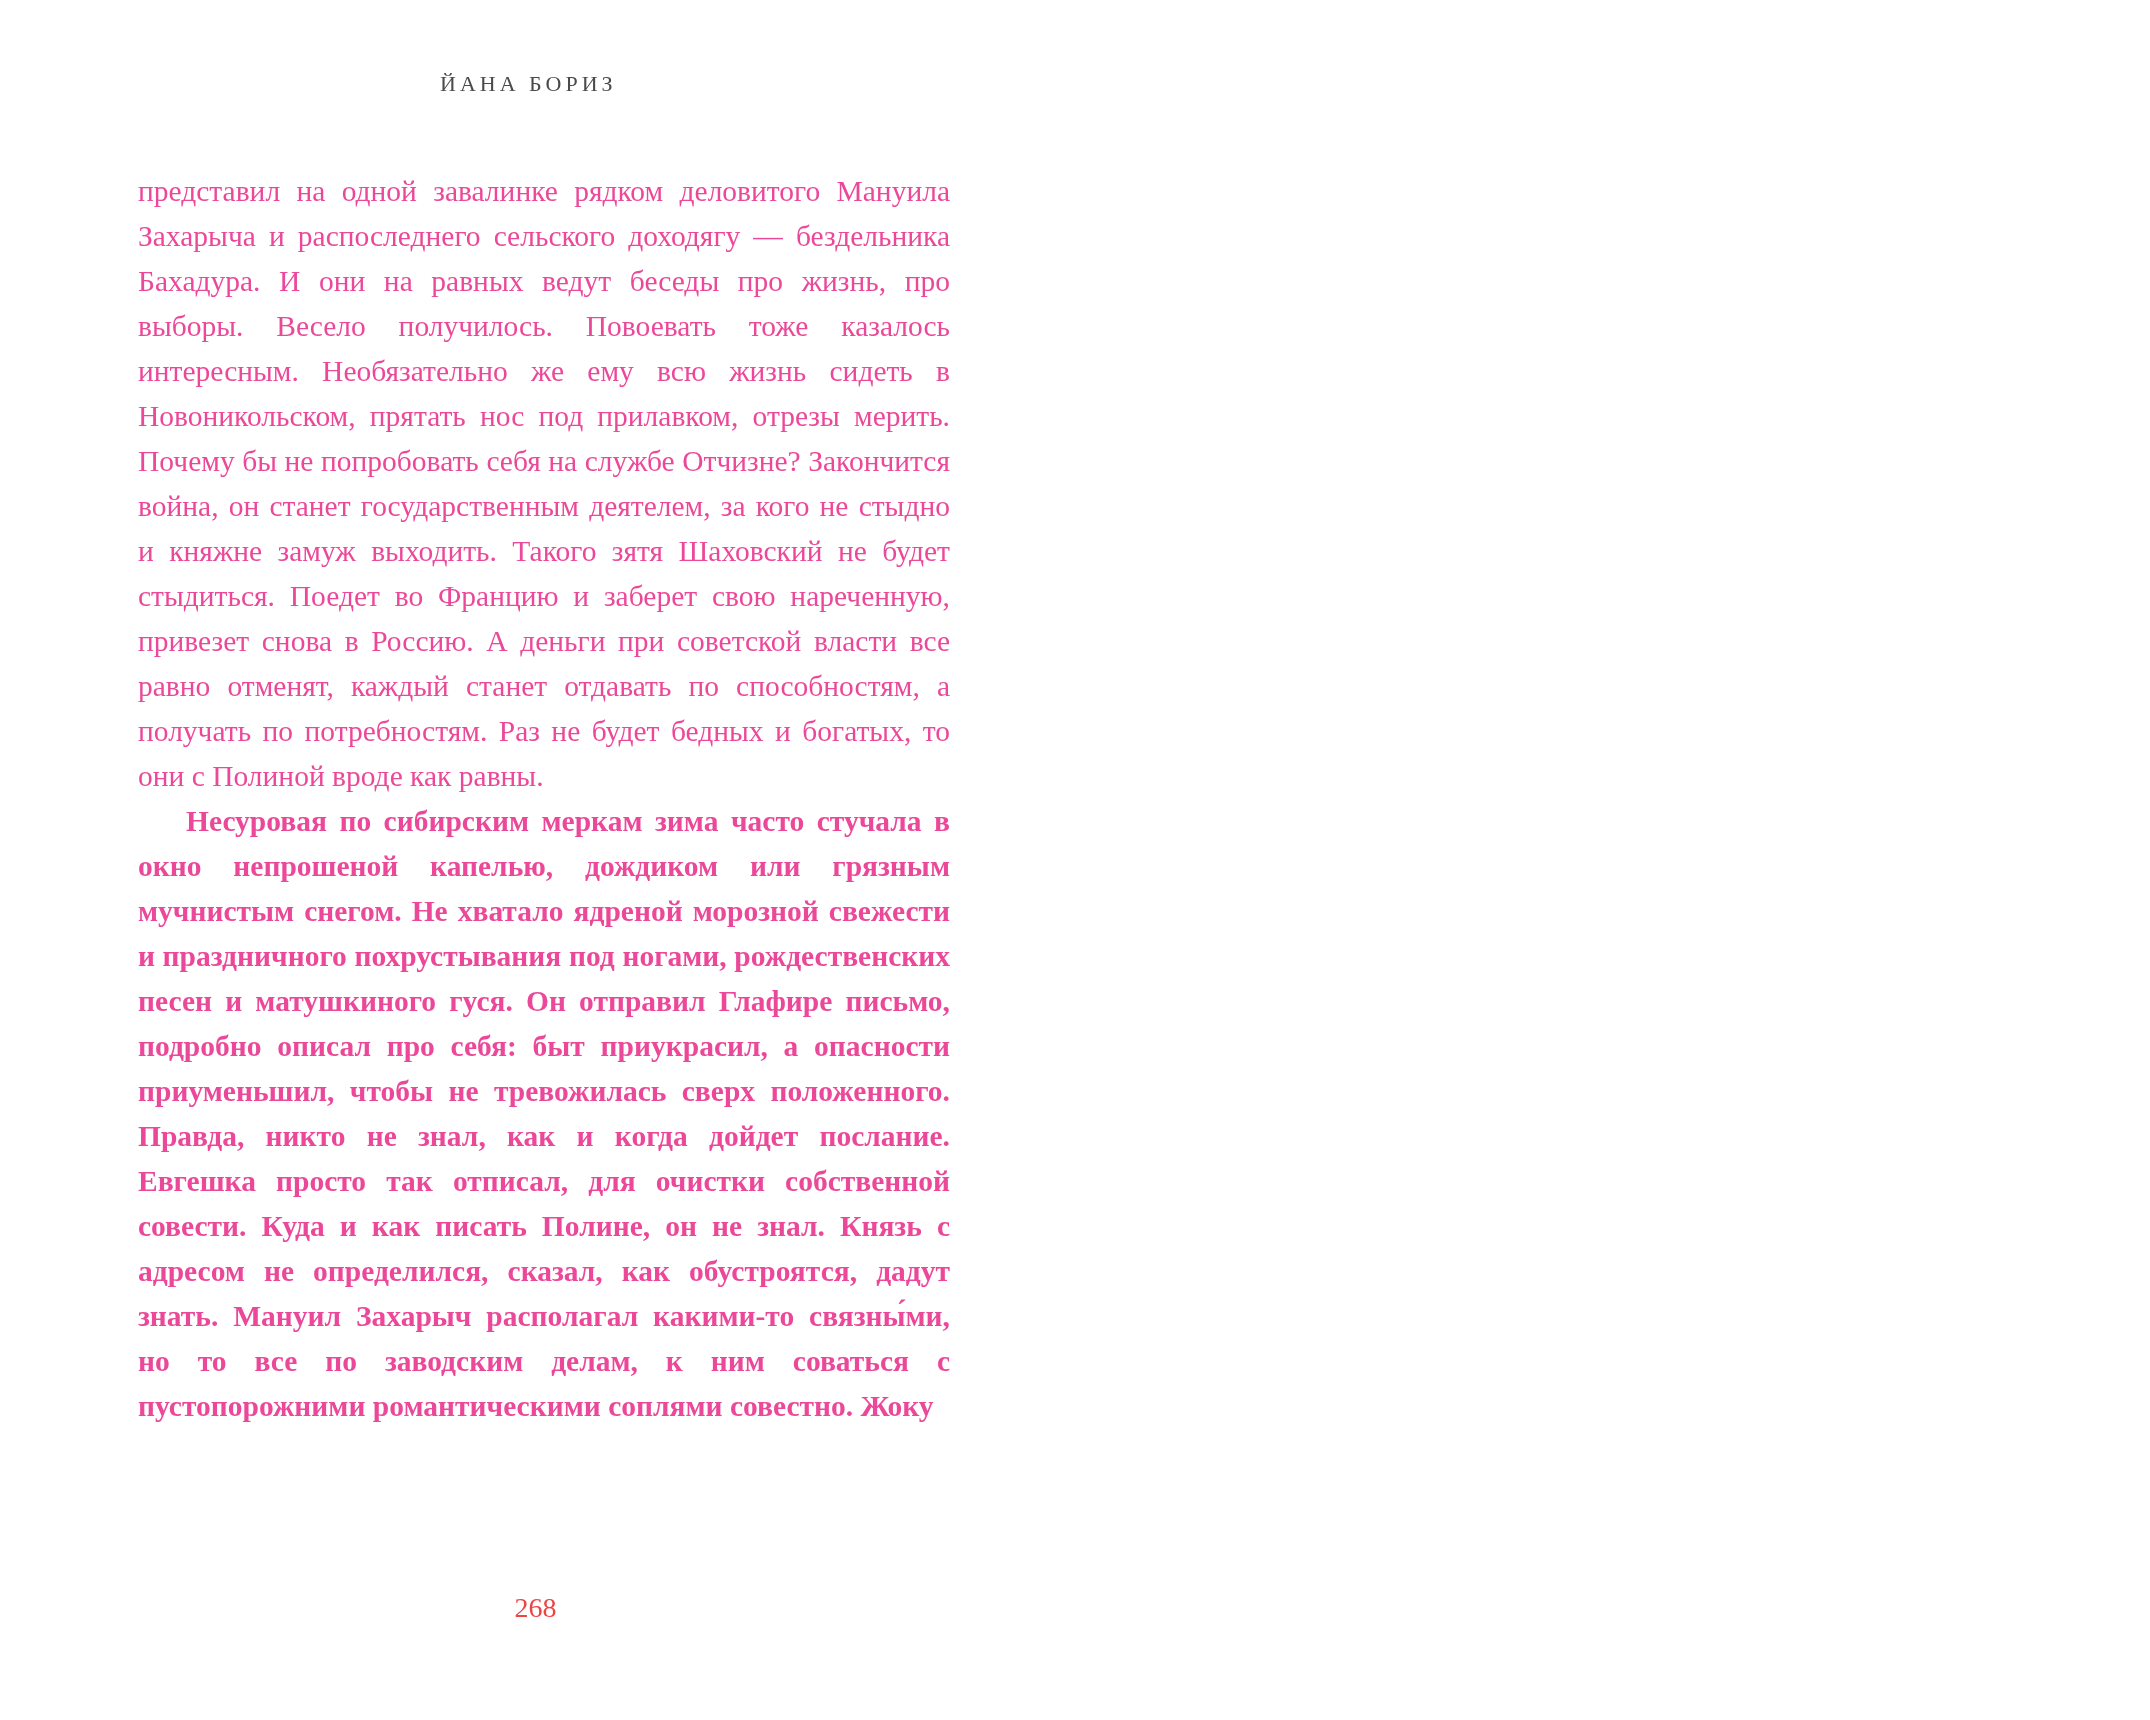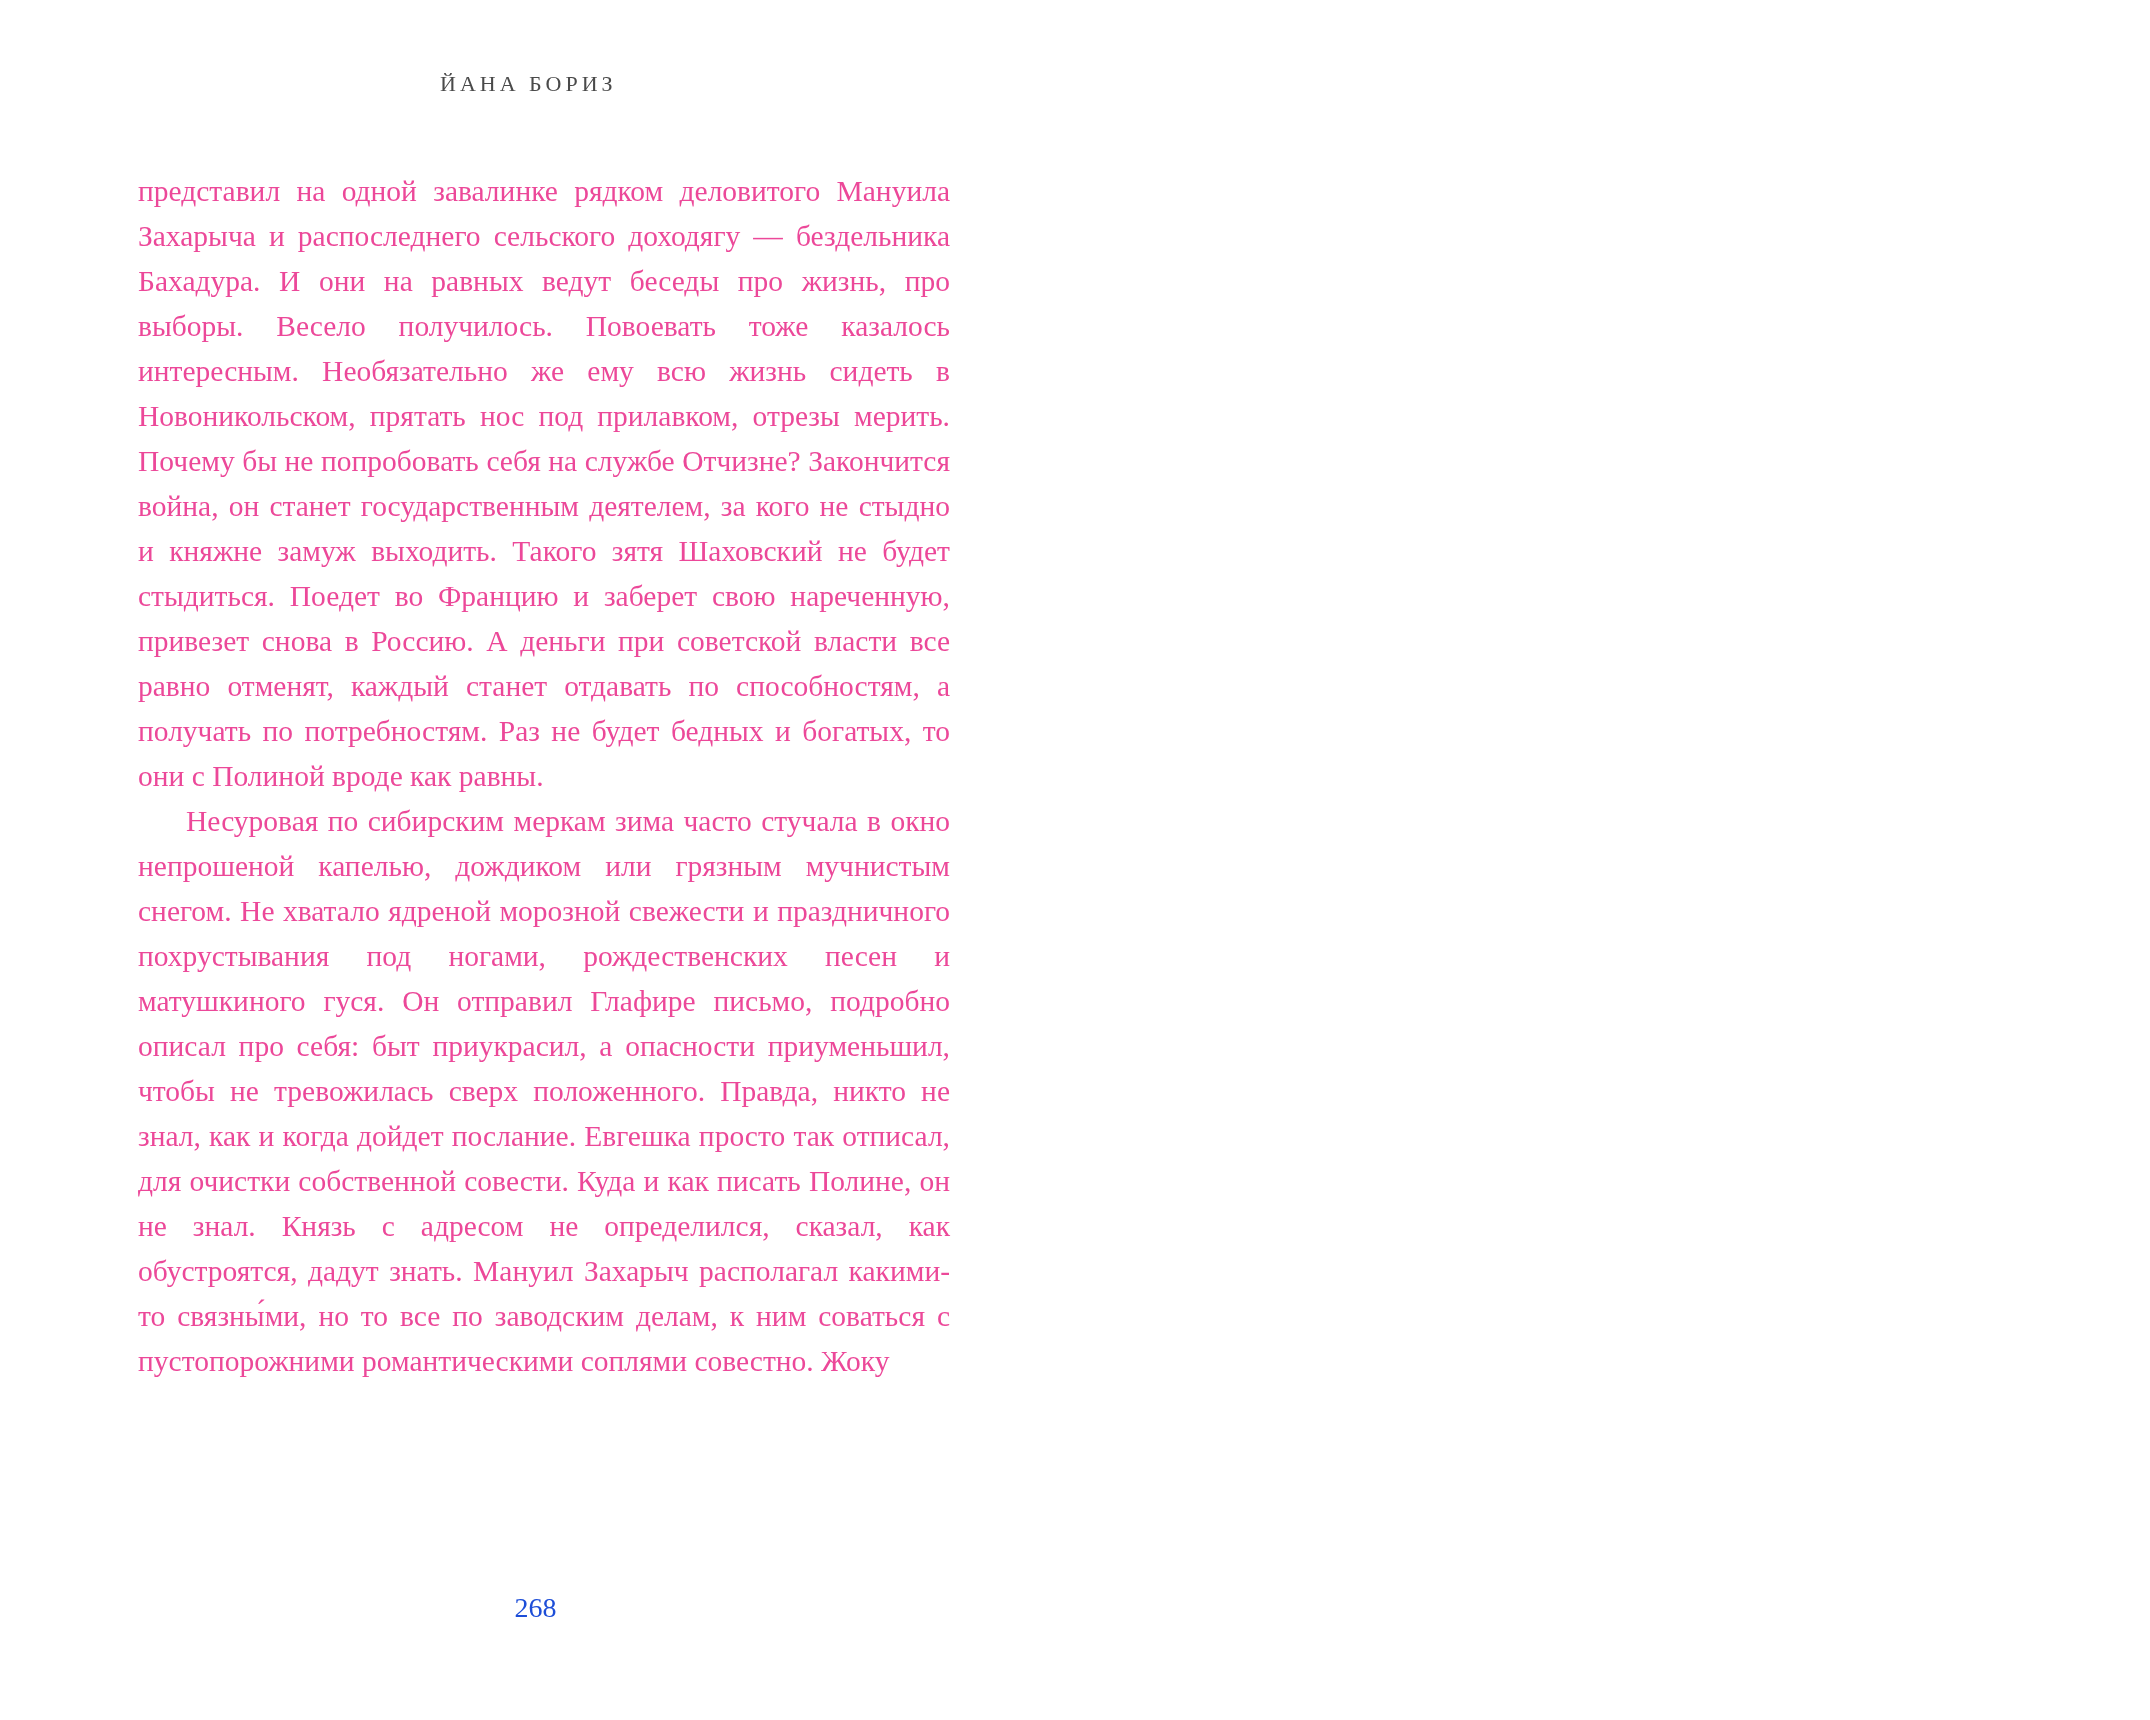--- a/index.html
+++ b/index.html
@@ -57,35 +57,36 @@
     color: #ec4899;
   }
   .textblock-left  { left: 138px; }
 
   .textblock p {
     margin: 0;
     text-indent: 0;
   }
   .textblock p.indent {
     text-indent: 48px;
+    font-weight: bold;
   }
   
   .textblock p {
     text-align: justify;
   }
   .textblock p:last-child {
     text-align: justify;
   }
 
   
   .folio {
     position: absolute;
     top: 1592px;
     font-size: 28px;
-    color: #1d4ed8;
+    color: #ef4444;
     width: 87px;
     text-align: center;
   }
   .folio-left  { left: 492px; }
 </style>
 </head>
 <body>
 
 <div class="spread">
 

